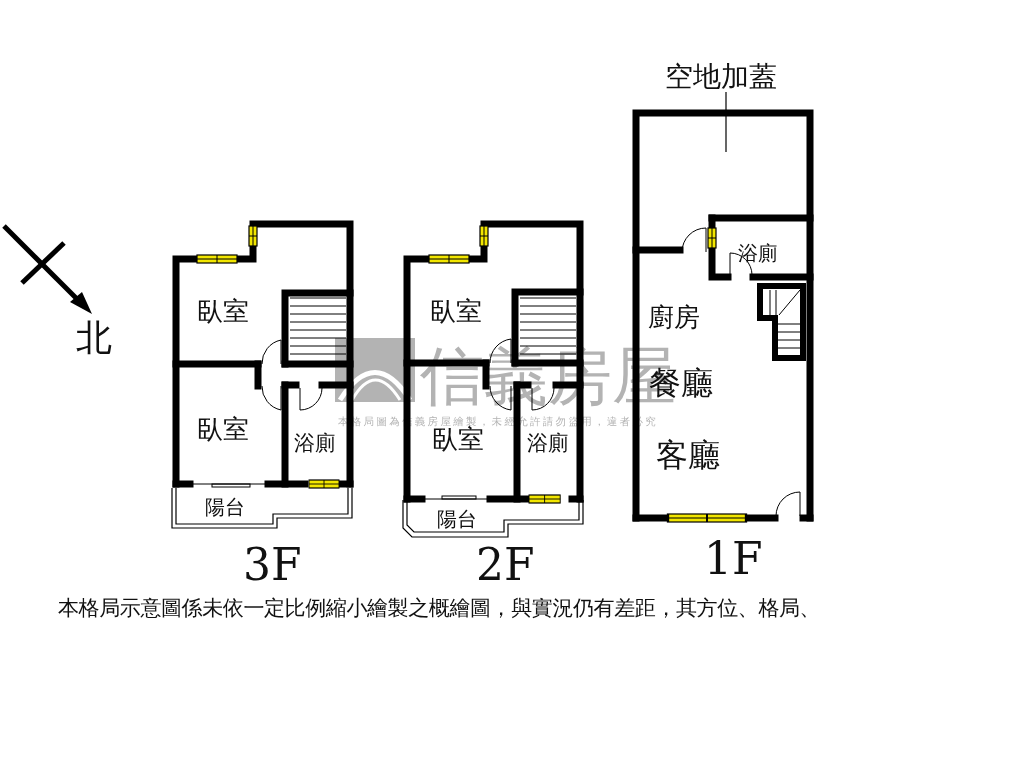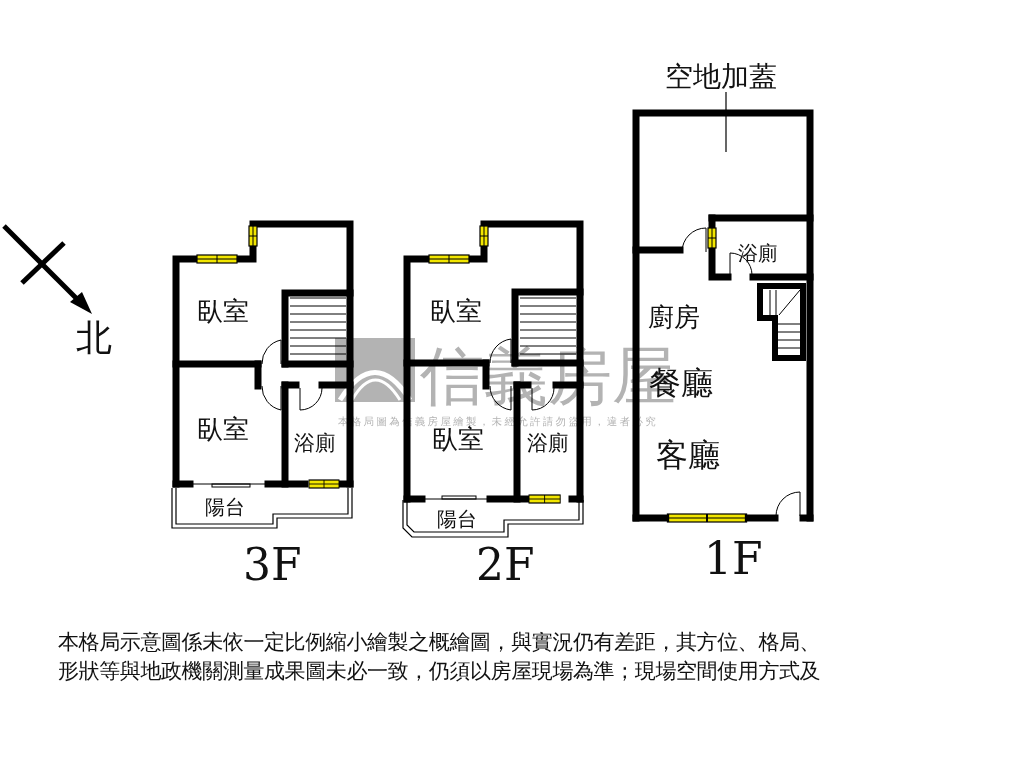--- a/index.html
+++ b/index.html
@@ -1,20 +1,20 @@
 <!DOCTYPE html>
 <html><head>
 <meta charset="utf-8">
 <style>
   html,body{margin:0;padding:0;background:#fff;}
   body{width:1024px;height:768px;position:relative;overflow:hidden;font-family:"DejaVu Serif","Liberation Serif",serif;}
   svg{position:absolute;left:0;top:0;}
   .room{font-family:"DejaVu Serif","Liberation Serif",serif;fill:#111;}
   .wm-text{font-family:"DejaVu Sans","Liberation Sans",sans-serif;}
-  .disclaimer{position:absolute;left:58px;top:628px;width:960px;font-family:"DejaVu Serif","Liberation Serif",serif;font-size:21px;line-height:29px;color:#111;letter-spacing:-0.4px;}
+  .disclaimer{position:absolute;left:58px;top:594px;width:960px;font-family:"DejaVu Serif","Liberation Serif",serif;font-size:21px;line-height:29px;color:#111;letter-spacing:-0.4px;}
   .disclaimer div{white-space:nowrap;}
 </style>
 </head>
 <body>
 
 <svg width="1024" height="768" viewBox="0 0 1024 768">
   <defs>
     <g id="win-h">
       <rect x="0" y="-4" width="40" height="8" fill="#f2e600" stroke="#000" stroke-width="1.2"></rect>
       <line x1="0" y1="0" x2="40" y2="0" stroke="#000" stroke-width="1"></line>
@@ -183,14 +183,13 @@
     <text class="room" x="738" y="260" font-size="20">浴廁</text>
     <text class="room" x="648" y="326" font-size="26">廚房</text>
     <text class="room" x="649" y="394" font-size="32">餐廳</text>
     <text class="room" x="656" y="466" font-size="32">客廳</text>
     <text class="room" x="704" y="574" font-size="44">1F</text>
   </g>
 </svg>
 
 <div class="disclaimer">
   <div>本格局示意圖係未依一定比例縮小繪製之概繪圖，與實況仍有差距，其方位、格局、</div>
-  <div>形狀等與地政機關測量成果圖未必一致，仍須以房屋現場為準；現場空間使用方式及</div>
 </div>
 
 </body></html>

